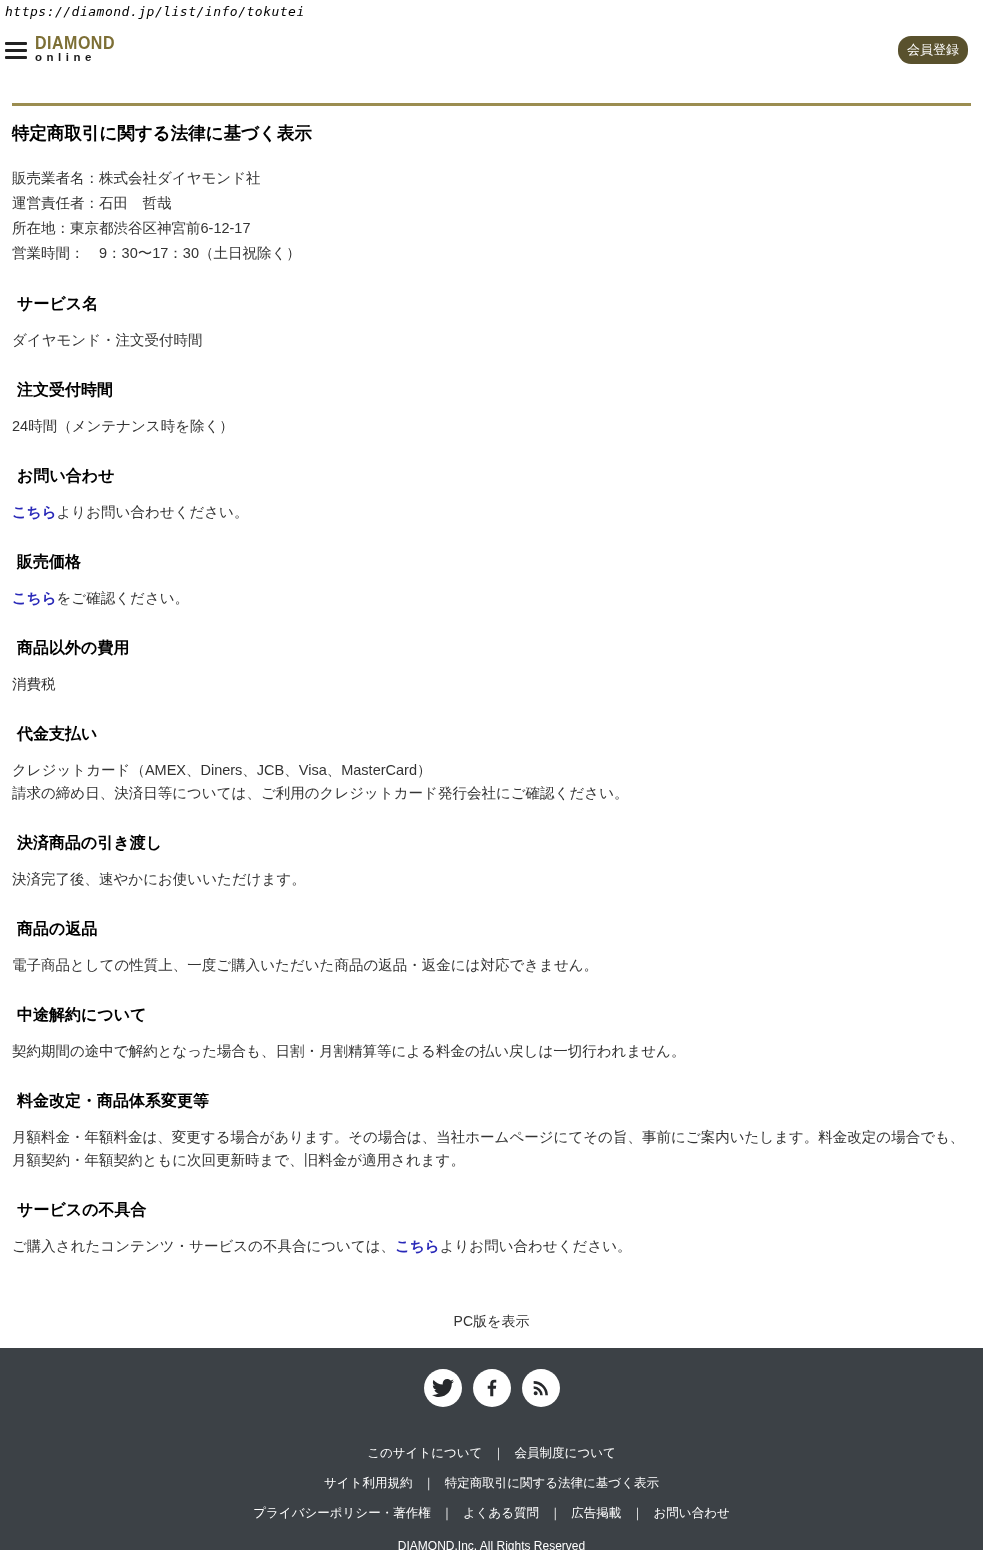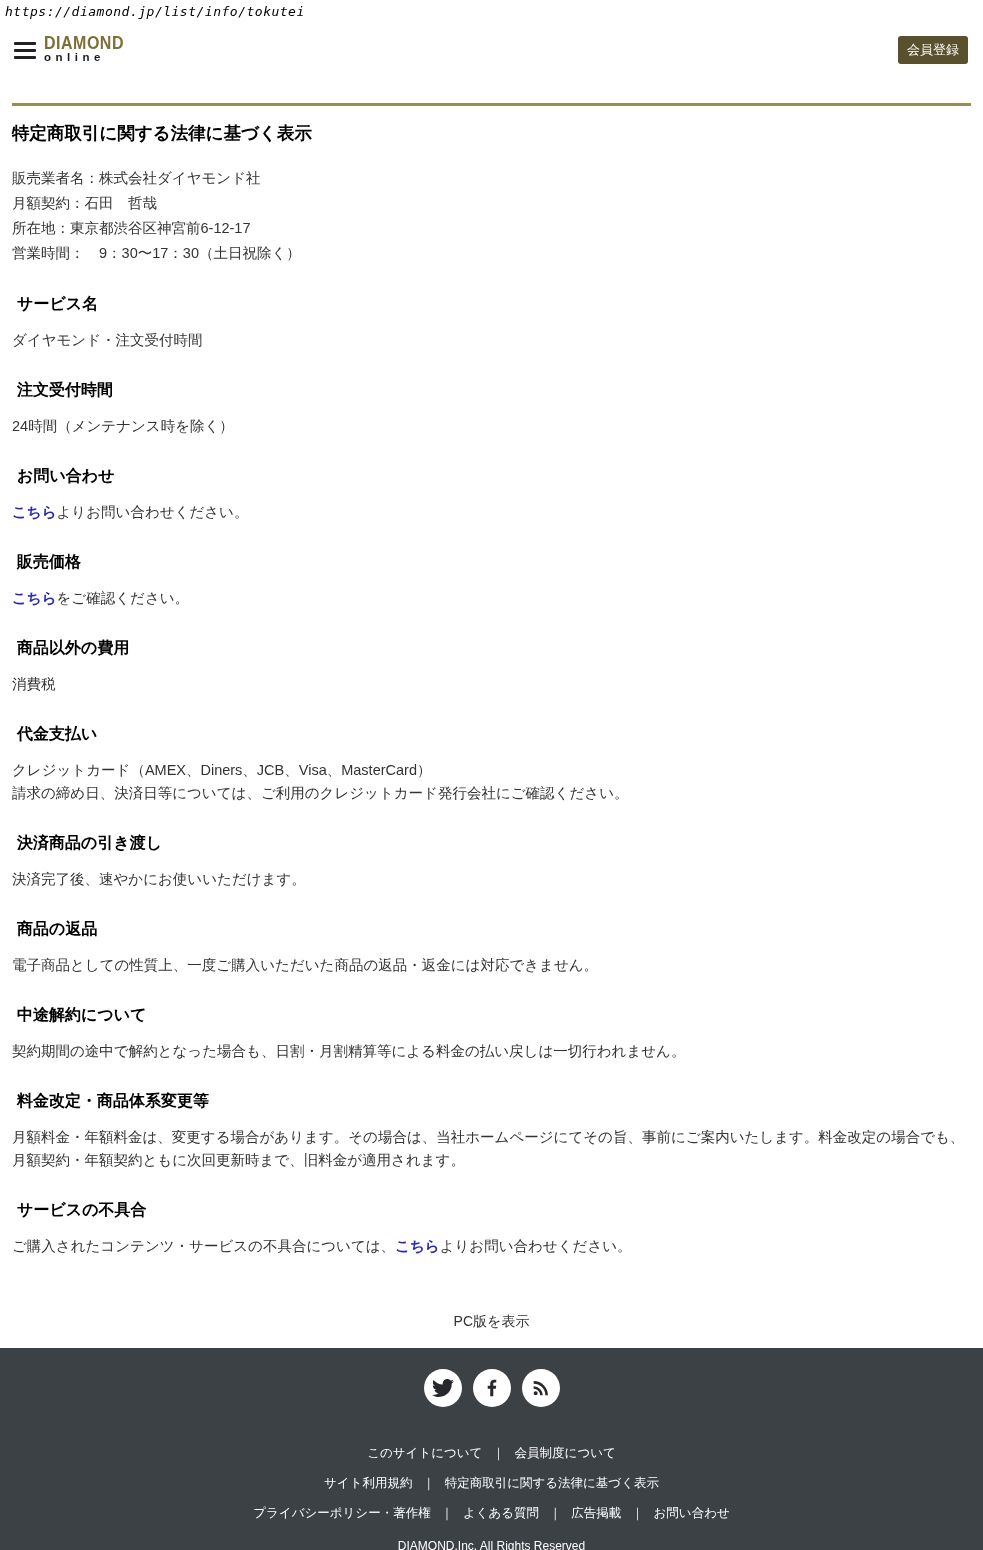--- a/index.html
+++ b/index.html
@@ -16,40 +16,40 @@
     font-family: "DejaVu Sans Mono", monospace;
     font-size: 13px; color: #000;
     padding: 4px 0 0 5px;
     letter-spacing: 0.5px;
     font-style: italic;
   }
 
   
   .site-header {
     display: flex; align-items: center;
-    padding: 7px 15px 0 14px;
+    padding: 7px 15px 0 5px;
     height: 54px;
   }
   .hamburger { width: 22px; cursor: pointer; margin-top: 2px; }
   .hamburger .bar { height: 3px; background: #222; margin: 4px 0; border-radius: 1px; }
   .logo { margin-left: 8px; line-height: 1; cursor: pointer; }
   .logo .logo-top {
     font-weight: bold; font-size: 16px; letter-spacing: 0.5px;
     color: #7d6f35; font-family: "Liberation Sans", sans-serif;
     transform: scaleY(1.1); display: inline-block;
   }
   .logo .logo-bottom {
     font-weight: bold; font-size: 11.5px; letter-spacing: 4.5px;
     color: #1a1a1a; margin-top: 1px;
   }
   .register-btn {
     margin-left: auto;
     background: #59512d; color: #fff;
     font-size: 13px; padding: 5px 9px;
-    border: none; border-radius: 3px;
+    border: none; border-radius: 13px;
     cursor: pointer; font-family: inherit;
   }
 
   .gold-rule {
     border: none; border-top: 3px solid #9b8d50;
     margin: 30px 12px 0 12px;
   }
 
   main { padding: 0 12px; }
   .page-title {
@@ -121,21 +121,21 @@
   <button class="register-btn">会員登録</button>
 </header>
 
 <hr class="gold-rule">
 
 <main>
   <h1 class="page-title">特定商取引に関する法律に基づく表示</h1>
 
   <div class="company-info">
     <div>販売業者名：株式会社ダイヤモンド社</div>
-    <div>月額契約：石田　哲哉</div>
+    <div>運営責任者：石田　哲哉</div>
     <div>所在地：東京都渋谷区神宮前6-12-17</div>
     <div>営業時間：　9：30〜17：30（土日祝除く）</div>
   </div>
 
   <section class="section">
     <h2>サービス名</h2>
     <p>ダイヤモンド・注文受付時間</p>
   </section>
 
   <section class="section">

